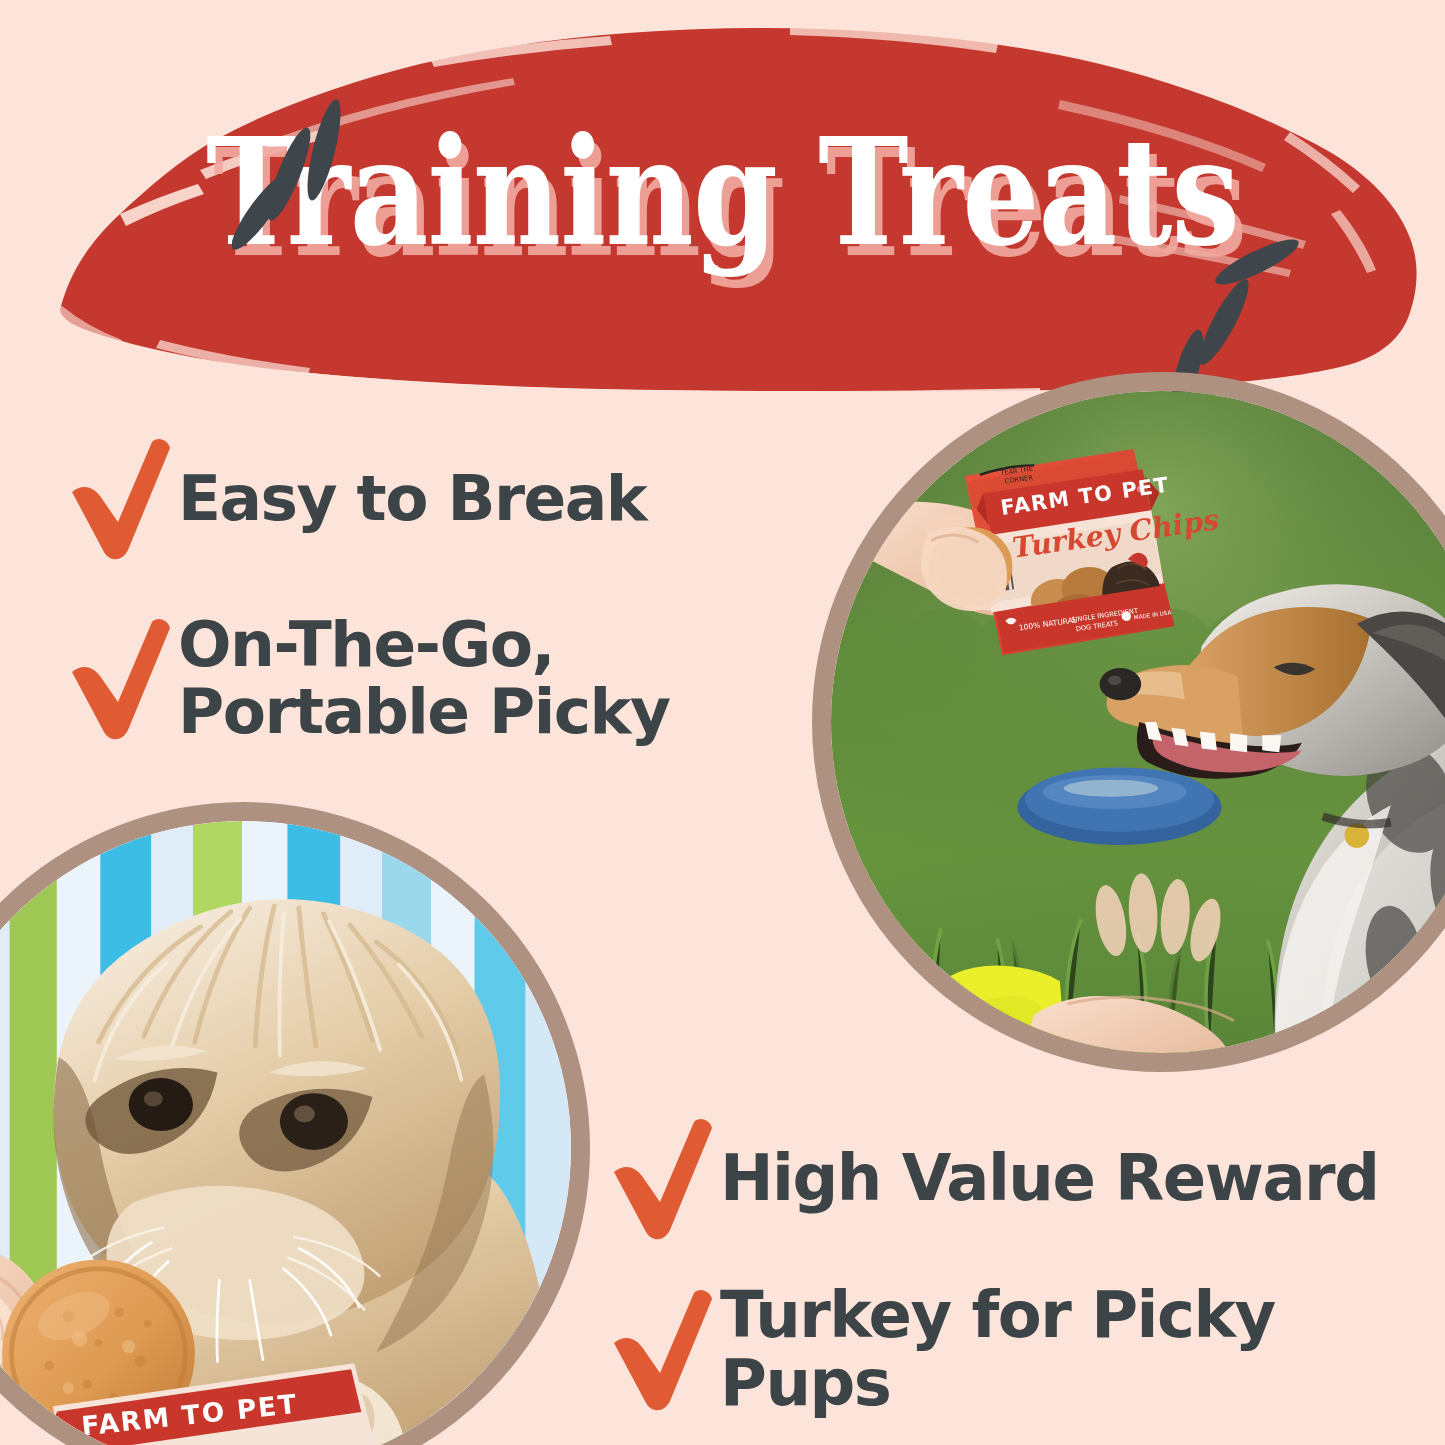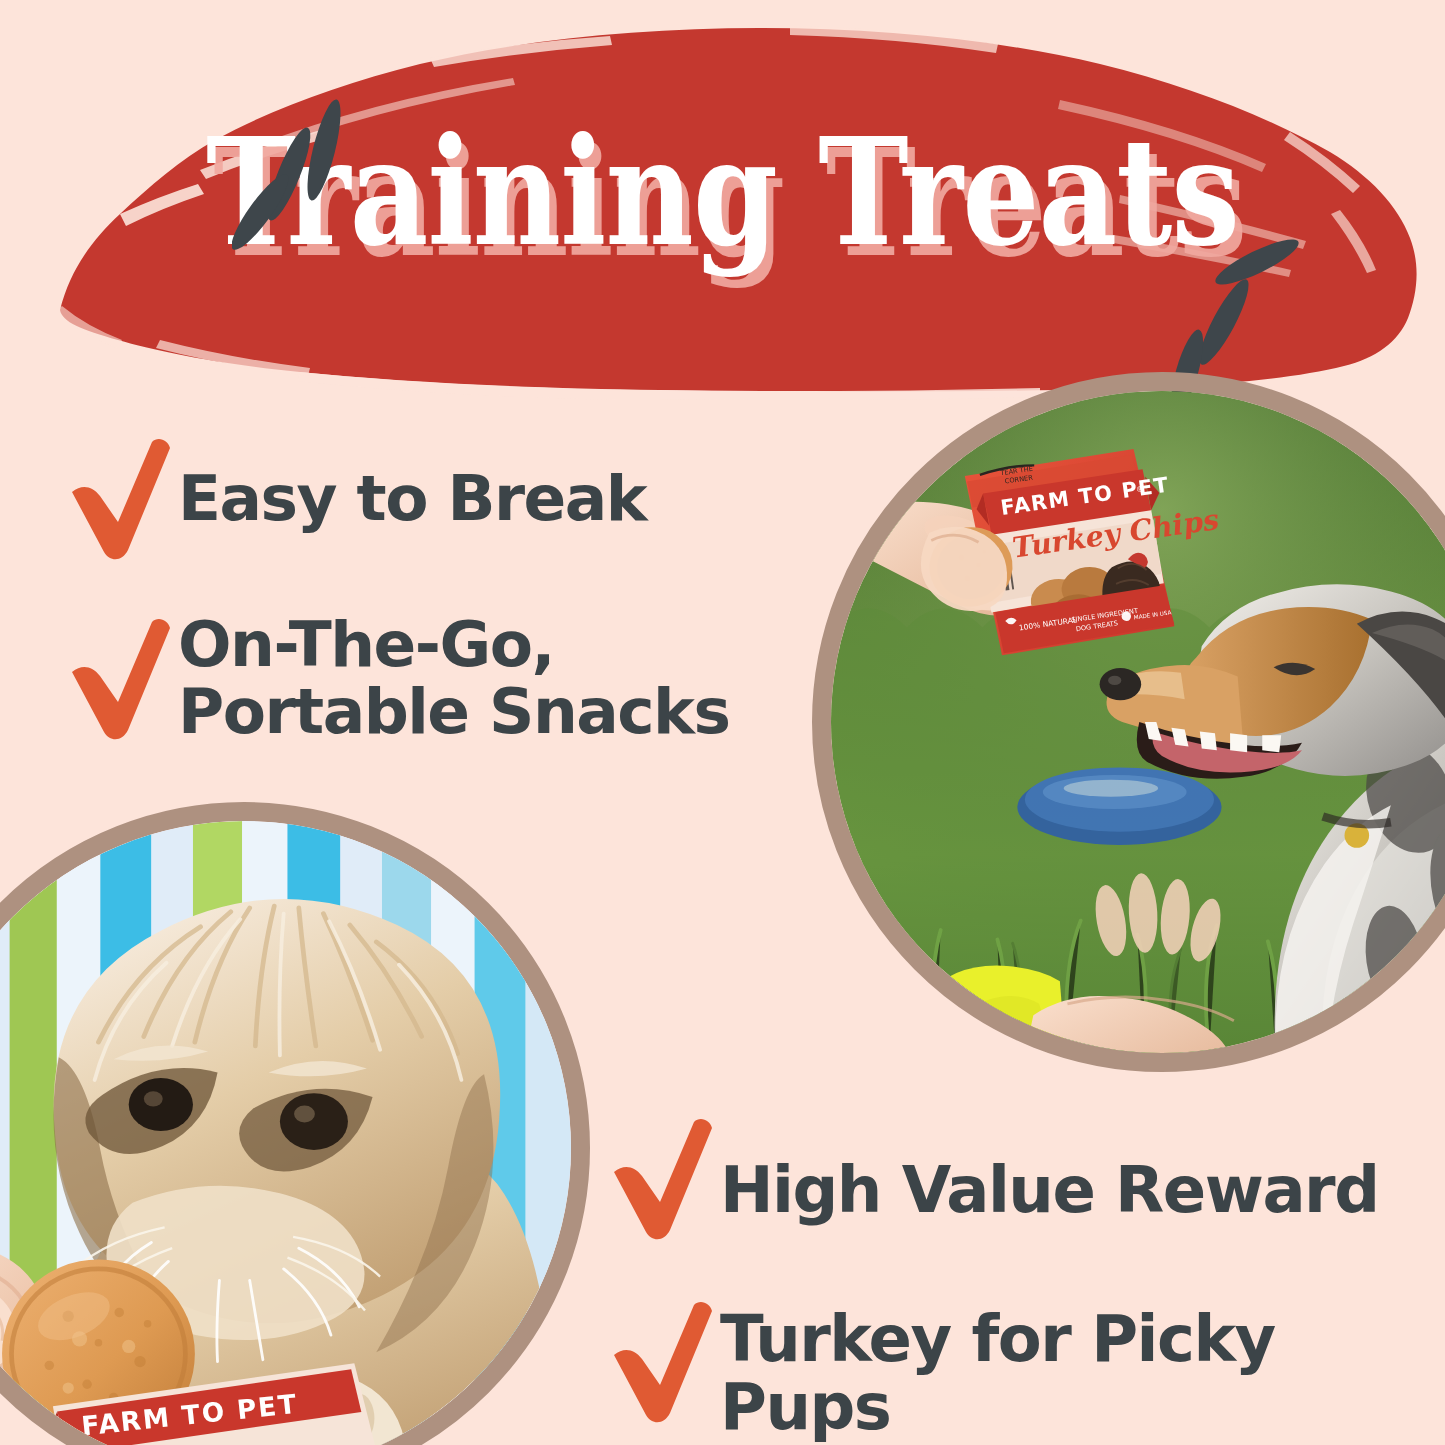--- a/index.html
+++ b/index.html
@@ -65,21 +65,21 @@
     letter-spacing: -1.5px;
     white-space: pre-line;
   }
 
   #bullet-easy     { left: 70px;  top: 438px;  }
   #bullet-onthego  { left: 70px;  top: 612px;  }
   #bullet-reward   { left: 612px; top: 1118px; }
   #bullet-picky    { left: 612px; top: 1282px; }
 
   #bullet-reward .bullet-text,
-  #bullet-picky  .bullet-text { font-size: 64px; margin-top: 24px; }
+  #bullet-picky  .bullet-text { font-size: 64px; }
 
   
   .photo {
     position: absolute;
     border-radius: 50%;
     overflow: hidden;
     border: 19px solid #AE9180;
     box-sizing: border-box;
   }
   .photo .inner {
@@ -172,21 +172,21 @@
     <span class="bullet-text">Easy to Break</span>
   </div>
 
   <div class="bullet" id="bullet-onthego">
     <span class="check">
       <svg viewBox="0 0 108 122" aria-hidden="true">
         <path fill="#E05A33" d="M2 54 C12 46 22 48 30 58 L48 84 L82 4 C88 -2 98 2 100 10 L58 112 C52 124 40 124 34 114 Z"></path>
       </svg>
     </span>
     <span class="bullet-text">On-The-Go,
-Portable Snacks</span>
+Portable Picky</span>
   </div>
 
   <div class="bullet" id="bullet-reward">
     <span class="check">
       <svg viewBox="0 0 108 122" aria-hidden="true">
         <path fill="#E05A33" d="M2 54 C12 46 22 48 30 58 L48 84 L82 4 C88 -2 98 2 100 10 L58 112 C52 124 40 124 34 114 Z"></path>
       </svg>
     </span>
     <span class="bullet-text">High Value Reward</span>
   </div>

